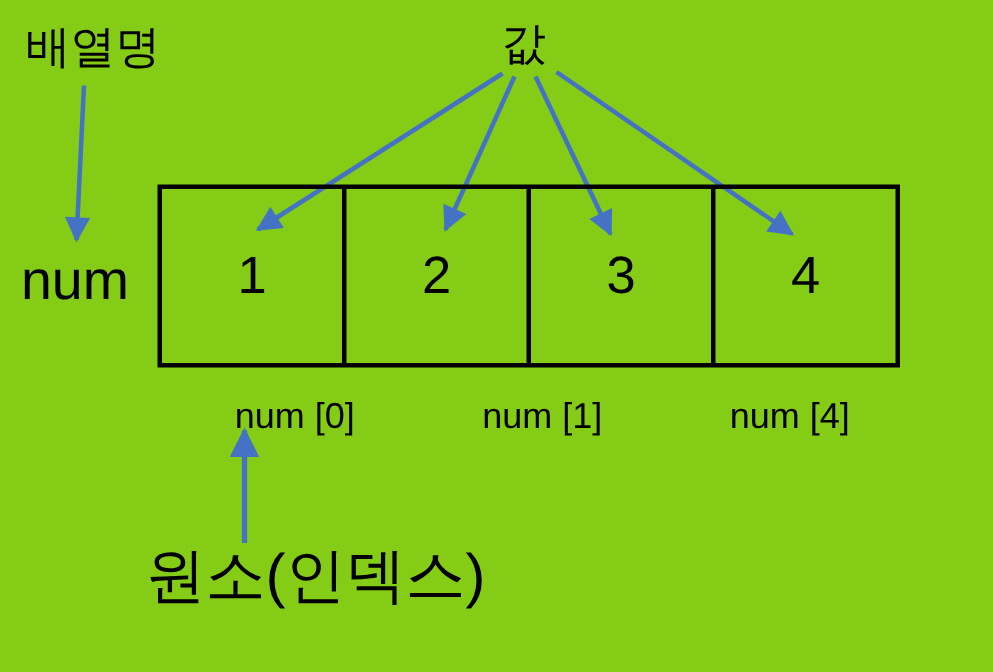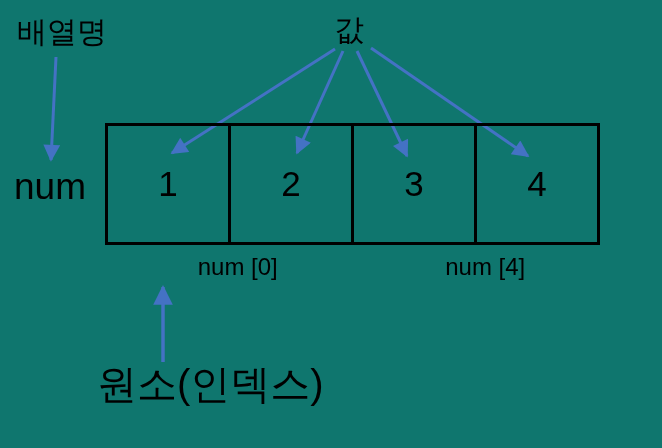--- a/index.html
+++ b/index.html
@@ -5,21 +5,21 @@
   html, body { margin: 0; padding: 0; }
   body {
     width: 662px; height: 448px;
     background: #ffffff;
     font-family: "Liberation Sans", "DejaVu Sans", sans-serif;
     color: #000000;
   }
   .canvas {
     position: relative;
     width: 662px; height: 448px;
-    background: #0f766e;
+    background: #84cc16;
     overflow: hidden;
   }
   .arrow-layer {
     position: absolute; left: 0; top: 0;
     width: 662px; height: 448px;
     pointer-events: none;
   }
   .label {
     position: absolute;
     line-height: 1.15;
@@ -44,21 +44,21 @@
     display: flex;
     align-items: center;
     justify-content: center;
     border-right: 3px solid #000000;
     font-size: 35px;
   }
   .cell:last-child { border-right: none; }
 
   .index-row {
     position: absolute;
-    left: 105px; top: 253px;
+    left: 105px; top: 264px;
     width: 495px;
     display: flex;
   }
   .index-label {
     flex: 1 1 0;
     text-align: center;
     font-size: 24px;
     white-space: nowrap;
     transform: translateX(9px);
   }
@@ -104,18 +104,19 @@
     <div class="cell">
       <span>3</span>
     </div>
     <div class="cell">
       <span>4</span>
     </div>
   </div>
 
   <div class="index-row">
     <div class="index-label">num [0]</div>
+    <div class="index-label">num [1]</div>
     <div class="index-label">num [4]</div>
   </div>
 
   <div class="label element-label">원소(인덱스)</div>
 
 </div>
 
 </body></html>

